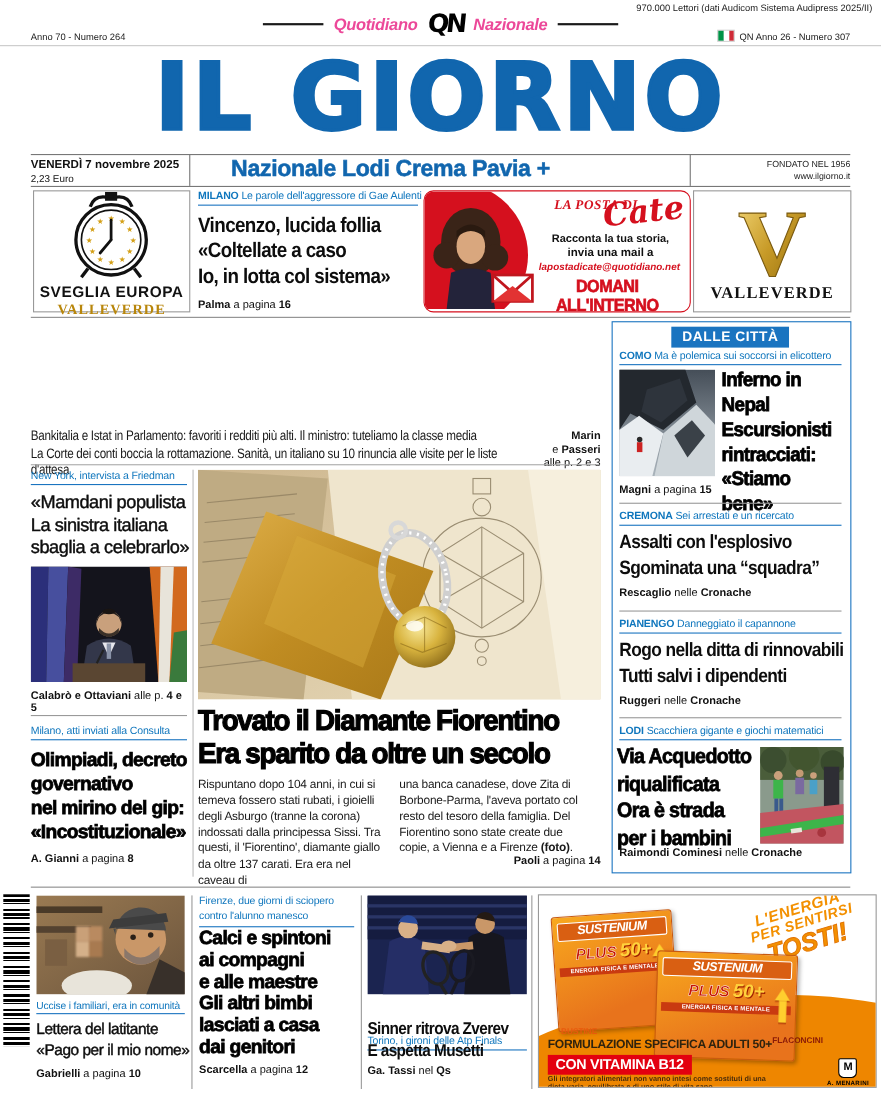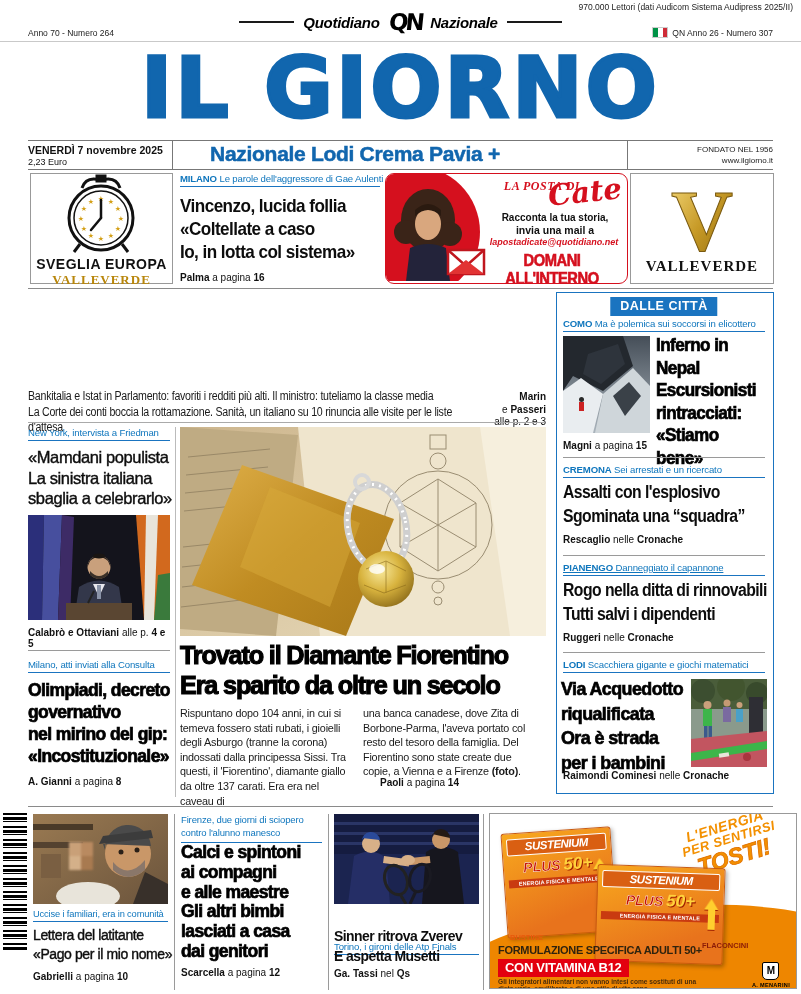--- a/index.html
+++ b/index.html
@@ -5,21 +5,21 @@
   html,body{margin:0;padding:0;background:#fff;}
   body{font-family:"Liberation Sans",sans-serif;color:#111;}
   .page{position:relative;width:801px;height:994px;background:#fff;overflow:hidden;}
   .rule{position:absolute;height:1px;background:#9a9a9a;}
   .vrule{position:absolute;width:1px;background:#9a9a9a;}
 
   
   #readers{position:absolute;top:2px;right:8px;font-size:8.5px;color:#222;}
   #brandrow{position:absolute;top:9px;left:0;width:801px;display:flex;justify-content:center;align-items:center;gap:9px;}
   .bline{width:55px;height:2px;background:#1a1a1a;}
-  .bq{font-size:15px;font-weight:bold;font-style:italic;letter-spacing:-0.3px;color:#000000;}
+  .bq{font-size:15px;font-weight:bold;font-style:italic;letter-spacing:-0.3px;color:#ec4899;}
   #qnlogo{font-size:23px;font-weight:bold;letter-spacing:-3px;color:#000;font-family:"DejaVu Sans",sans-serif;transform:skewX(-6deg);}
   #issueL{position:absolute;top:28px;left:28px;font-size:8.5px;color:#222;}
   #issueR{position:absolute;top:27px;right:28px;font-size:8.5px;color:#222;display:flex;align-items:center;gap:4px;}
   .flag{display:inline-flex;width:14px;height:9px;border:0.5px solid #ccc;}
   .flag i{flex:1;}
   .fg{background:#009246;}.fw{background:#fff;}.fr{background:#ce2b37;}
   #rule-top{top:41px;left:0;width:801px;background:#c9c9c9;}
 
   
   #masthead{position:absolute;top:38px;left:0;width:801px;text-align:center;margin:0;
@@ -98,38 +98,38 @@
   #olh{position:absolute;left:28px;top:679px;width:150px;font-size:17.5px;line-height:22px;}
   #olby{position:absolute;left:28px;top:776px;width:142px;}
 
   
   #vr-mid{left:175px;top:427px;height:370px;background:#bbb;}
   #dphoto{position:absolute;left:180px;top:427px;width:366px;height:209px;}
   #dh{position:absolute;left:180px;top:641px;width:380px;font-size:26px;line-height:29.5px;font-weight:bold;color:#000;
     -webkit-text-stroke:1.1px #000;letter-spacing:-1.2px;white-space:pre-line;transform:scaleX(0.97);transform-origin:left top;}
   #dbody{position:absolute;left:180px;top:706px;width:366px;display:flex;gap:8px;}
   #dbody .col{width:175px;font-size:10.8px;line-height:14.6px;letter-spacing:-0.2px;color:#1a1a1a;}
-  #dby{position:absolute;left:380px;top:777px;width:166px;text-align:left;}
+  #dby{position:absolute;left:380px;top:777px;width:166px;text-align:right;}
 
   
   #dc-box{position:absolute;left:556px;top:292px;width:216px;height:500px;border:1.5px solid #1a74c0;background:#fff;}
   #dc-badge{position:absolute;left:664px;top:297px;transform:translateX(-50%);background:#1a74c0;color:#fff;
     font-size:12.5px;font-weight:bold;letter-spacing:0.5px;padding:2px 10px 3px;}
   .dck{position:absolute;left:563px;width:202px;}
   .dchr{left:563px;width:202px;}
   #como-k{top:318px;}
   #como-p{position:absolute;left:563px;top:336px;width:87px;height:97px;}
   #como-h{position:absolute;left:656px;top:334px;width:116px;font-size:18px;line-height:22.5px;transform:scaleX(0.95);transform-origin:left top;}
   #como-by{position:absolute;left:563px;top:440px;}
   #dchr1{top:457px;}
   #crem-k{top:464px;}
   #crem-h{position:absolute;left:563px;top:481px;width:230px;font-size:17.5px;line-height:23.5px;}
   #crem-by{position:absolute;left:563px;top:534px;}
   #dchr2{top:555px;}
-  #pia-k{top:562px;text-decoration:underline;}
+  #pia-k{top:562px;}
   #pia-h{position:absolute;left:563px;top:579px;width:235px;font-size:17.5px;line-height:23.5px;}
   #pia-by{position:absolute;left:563px;top:632px;}
   #dchr3{top:652px;}
   #lodi-k{top:659px;}
   #lodi-h{position:absolute;left:561px;top:677px;width:132px;font-size:19px;line-height:24.5px;transform:scaleX(0.94);transform-origin:left top;}
   #lodi-p{position:absolute;left:691px;top:679px;width:76px;height:88px;}
   #lodi-by{position:absolute;left:563px;top:770px;}
 
   
   #rule-bot{top:806px;left:28px;width:745px;background:#8a8a8a;}

